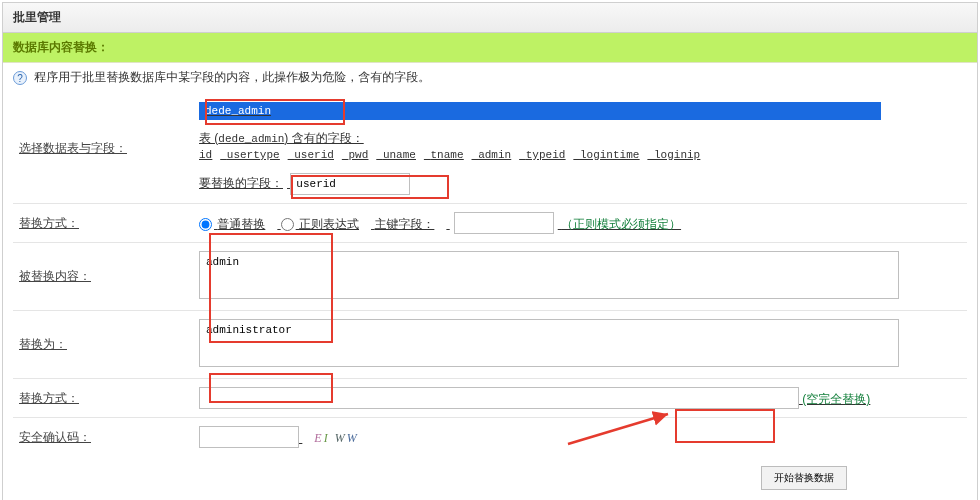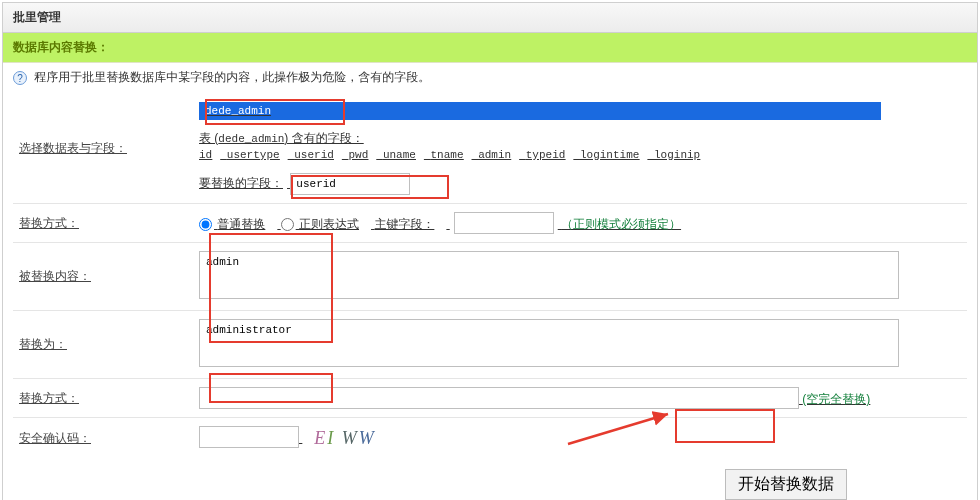--- a/index.html
+++ b/index.html
@@ -106,41 +106,41 @@
   }
   .radio-row input[type=radio] { vertical-align: middle; margin: 0 2px 0 0; }
   .radio-row span { margin-right: 12px; vertical-align: middle; }
   .radio-row input.pk { width: 100px; margin: 0 4px; }
   .note { color: #15803d; }
   .captcha {
     display: inline-block;
     padding: 2px 4px;
     font-family: Georgia, serif;
     font-style: italic;
-    font-size: 18px;
+    font-size: 12px;
     letter-spacing: 2px;
     color: #7a7a30;
     vertical-align: middle;
     margin-left: 8px;
     position: relative;
   }
   .captcha .c1 { color:#b06a9a; }
   .captcha .c2 { color:#6a9a4a; }
   .captcha .c3 { color:#566; }
   .captcha .c4 { color:#4a6a9a; }
   .btn-row {
     text-align: right;
     padding: 10px 120px 10px 0;
     position: relative;
   }
   button.submit {
     background: #f2f2f2;
     border: 1px solid #bcbcbc;
     padding: 4px 12px;
-    font-size: 16px;
+    font-size: 10px;
     cursor: pointer;
   }
   .bar-result {
     background: #fbfdf0;
     border-top: 1px solid #e0e4c6;
     border-bottom: 1px solid #e0e4c6;
     padding: 6px 10px;
     font-weight: bold;
     color: #5b7a00;
   }

